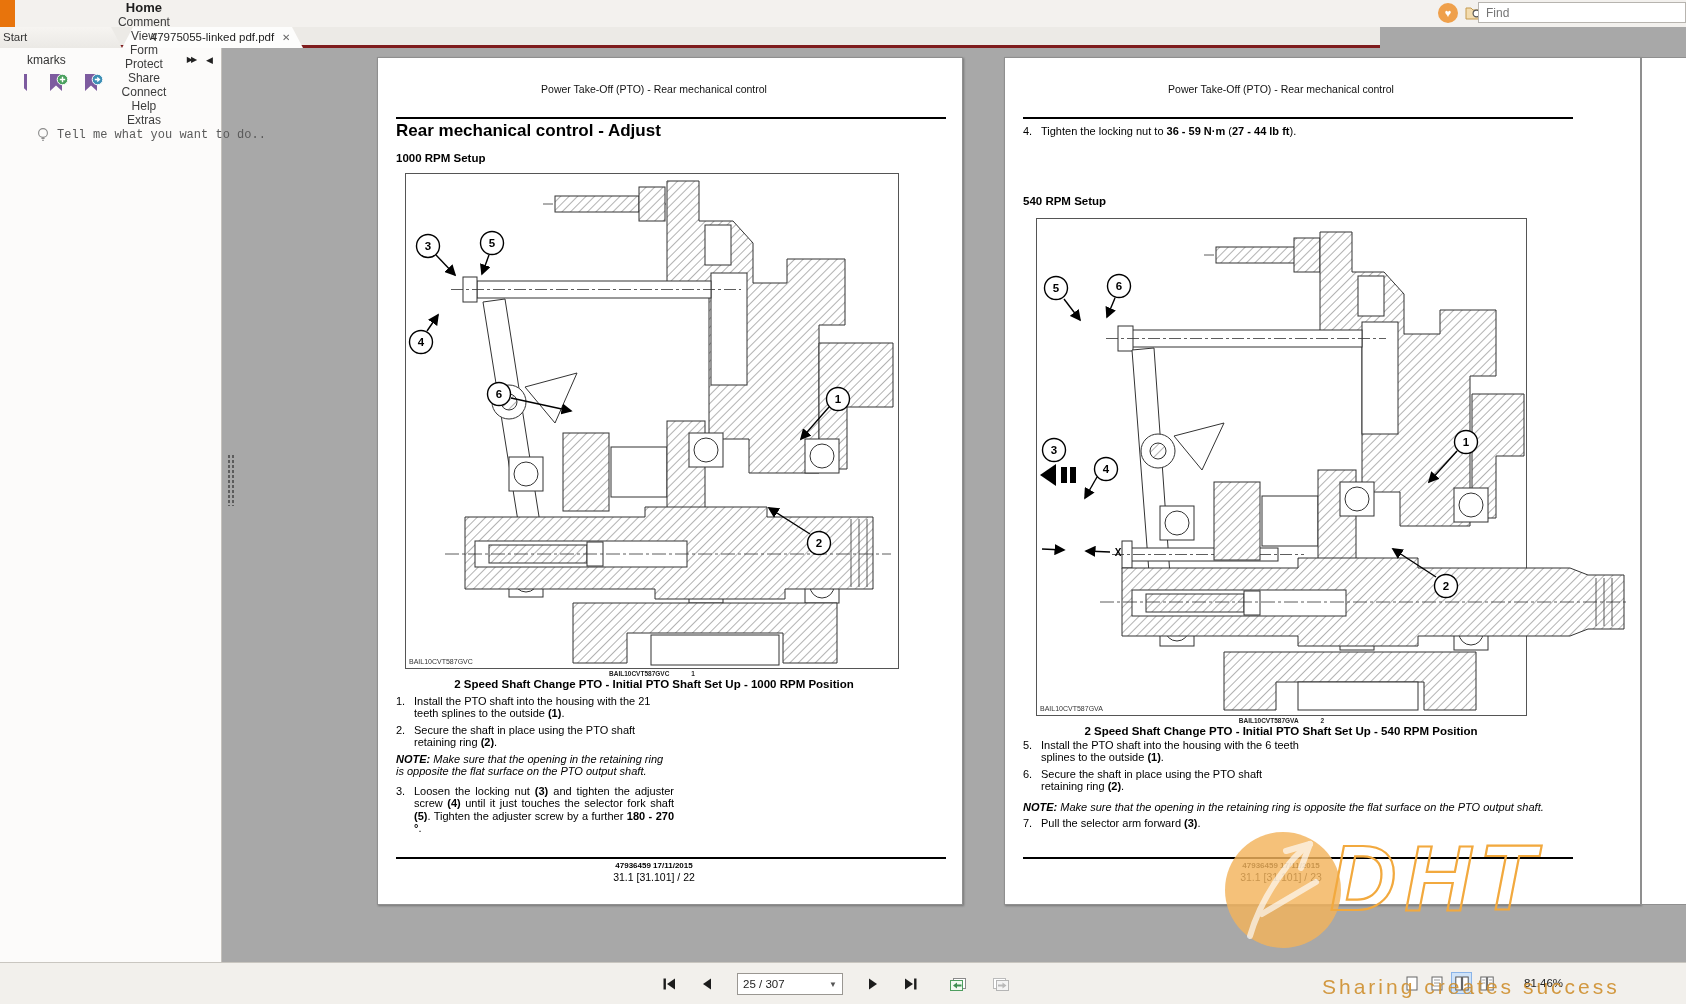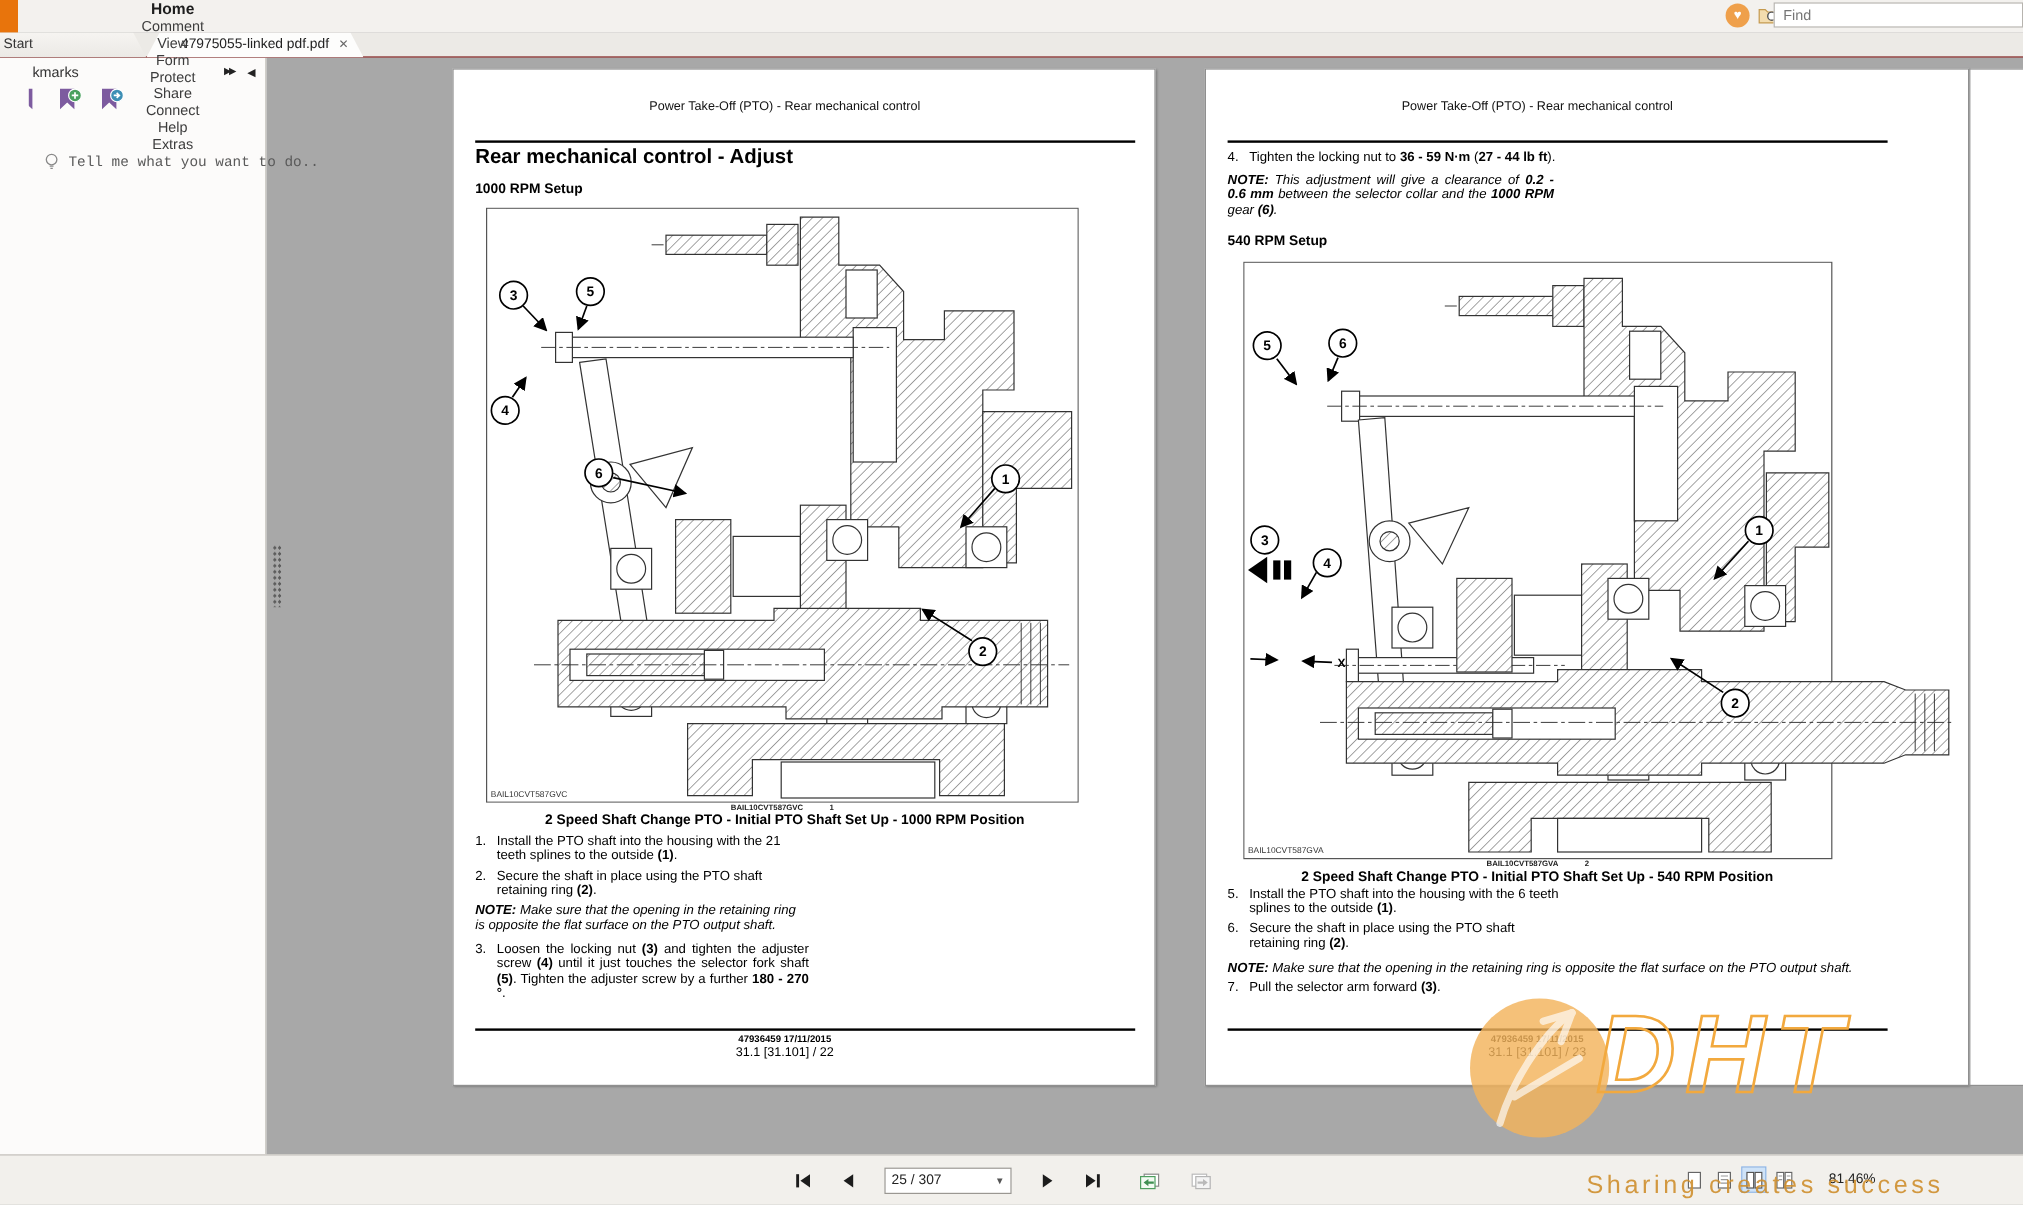--- a/index.html
+++ b/index.html
@@ -15,22 +15,22 @@
   .menu-item.active { font-weight:700; font-size:13px; color:#1d1d1d; }
   .tellme { display:flex; align-items:center; gap:7px; margin-left:14px; color:#5a5a5a; font-size:12px;font-family:Liberation Mono, monospace; }
   .find-wrap { position:absolute; right:0; top:2px; width:208px; height:21px; background:#fff; border:1px solid #b7b4af; }
   .find-wrap input { width:100%; height:100%; border:0; outline:0; padding-left:7px; font-size:12px; color:#555;
                      font-family:"Liberation Sans",sans-serif; background:transparent; }
   .heart-btn { position:absolute; right:228px; top:3px; width:20px; height:20px; border-radius:50%;
                background:#efa04b; color:#fff; font-size:11px; text-align:center; line-height:20px; }
   .fsearch { position:absolute; right:202px; top:4px; }
 
   
-  .tabstrip { position:absolute; left:0; top:27px; width:1686px; height:21px; background:#eceae6;
-              border-bottom:1px solid #7f1d1d; z-index:9; }
+  .tabstrip { position:absolute; left:0; top:27px; width:1380px; height:21px; background:#eceae6;
+              border-bottom:3px solid #7f1d1d; z-index:9; }
   .tab-start { position:absolute; left:0; top:0; width:122px; height:21px; line-height:21px;
                font-size:11.5px; color:#333; padding-left:3px;
                background:linear-gradient(#f6f4f1,#ebe9e5);
                clip-path:polygon(0 0, 111px 0, 122px 100%, 0 100%); }
   .tab-doc { position:absolute; left:122px; top:0; width:181px; height:21px; background:#fdfdfc;
              clip-path:polygon(11px 0, 170px 0, 181px 100%, 0 100%);
              line-height:21px; font-size:11.5px; color:#222; text-align:center; }
   .tab-close { position:absolute; left:282px; top:0; height:21px; line-height:21px; font-size:10px; color:#666; }
 
   
@@ -285,23 +285,20 @@
     <div class="pf2">31.1 [31.101] / 22</div>
   </div>
 
   <div class="page page-r">
     <div class="run-head">Power Take-Off (PTO) - Rear mechanical control</div>
     <div class="hrule" style="top:59px"></div>
 
     <div class="step" style="left:18px; top:67px; width:320px">
       <span class="num">4.</span>
       <span class="txt"><span>Tighten the locking nut to </span><span class="b">36 - 59 N·m</span><span> (</span><span class="b">27 - 44 lb ft</span><span>).</span></span>
-    </div>
-    <div class="note just" style="left:18px; top:86px; width:272px">
-      <span class="nlabel">NOTE:</span><span><span> This adjustment will give a clearance of </span><span class="b">0.2 - 0.6 mm</span><span> between the selector collar and the </span><span class="b">1000 RPM</span><span> gear </span><span class="b">(6)</span><span>.</span></span>
     </div>
     <div class="sect" style="top:137px">540 RPM Setup</div>
 
     <div class="figwrap" style="left:31px; top:160px; width:592px; height:499px">
       <svg width="592" height="499" viewBox="0 0 592 499">
         <defs>
           <pattern id="hB" width="6" height="6" patternUnits="userSpaceOnUse" patternTransform="rotate(45)">
             <rect width="6" height="6" fill="#fff"></rect>
             <line x1="0" y1="0" x2="0" y2="6" stroke="#555" stroke-width="0.9"></line>
           </pattern>

